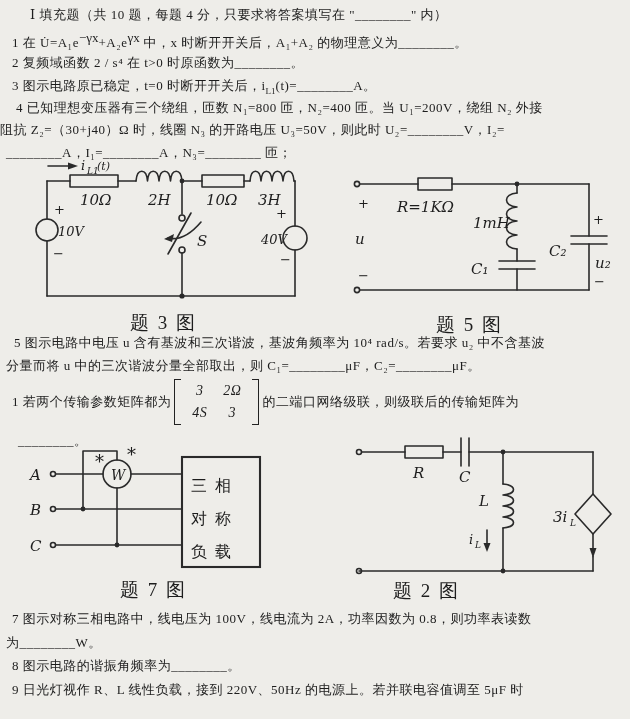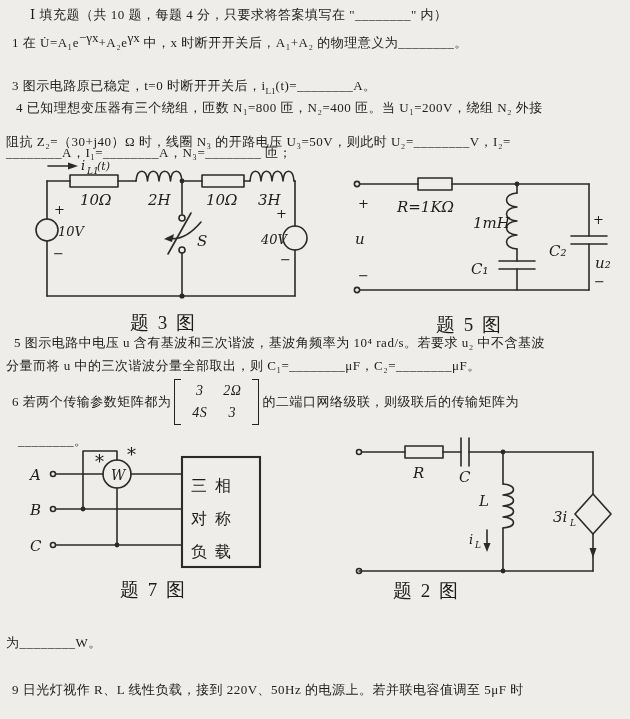--- a/index.html
+++ b/index.html
@@ -51,25 +51,26 @@
 </style>
 </head>
 <body>
 
 <div class="page">
 
   <div class="tline" style="left:30px;top:6px;">Ⅰ 填充题（共 10 题，每题 4 分，只要求将答案填写在 "________" 内）</div>
 
   <div class="tline" style="left:12px;top:29px;"><span>1 在 U̇=A₁e</span><sup>−γx</sup><span>+A₂e</span><sup>γx</sup><span> 中，x 时断开开关后，A₁+A₂ 的物理意义为________。</span></div>
 
+  <div class="tline" style="left:12px;top:54px;">2 复频域函数 2 / s⁴ 在 t&gt;0 时原函数为________。</div>
 
   <div class="tline" style="left:12px;top:77px;"><span>3 图示电路原已稳定，t=0 时断开开关后，i</span><sub>L1</sub><span>(t)=________A。</span></div>
 
   <div class="tline" style="left:16px;top:99px;">4 已知理想变压器有三个绕组，匝数 N₁=800 匝，N₂=400 匝。当 U₁=200V，绕组 N₂ 外接</div>
-  <div class="tline" style="left:6px;top:121px;margin-top:12px;">阻抗 Z₂=（30+j40）Ω 时，线圈 N₃ 的开路电压 U₃=50V，则此时 U₂=________V，I₂=</div>
+  <div class="tline" style="left:0;top:121px;">阻抗 Z₂=（30+j40）Ω 时，线圈 N₃ 的开路电压 U₃=50V，则此时 U₂=________V，I₂=</div>
   <div class="tline" style="left:6px;top:144px;">________A，I₁=________A，N₃=________ 匝；</div>
 
   <svg style="left:18px;top:158px;" width="330" height="150" viewBox="0 0 330 150">
 
     <g>
       <line class="w" x1="30" y1="8" x2="56" y2="8"></line>
       <polygon class="ah" points="60,8 50,4.5 50,11.5"></polygon>
       <text class="lab2" x="63" y="12">i</text>
       <text class="small" x="69" y="16">L1</text>
       <text x="79" y="12" font-size="11" font-style="italic">(t)</text>
@@ -162,21 +163,21 @@
     <text class="sign" x="13" y="42">+</text>
     <text class="lab" x="10" y="78" font-size="17">u</text>
     <text class="sign" x="13" y="114">−</text>
   </svg>
   <div class="caption" style="left:436px;top:312px;">题 5 图</div>
 
   <div class="tline" style="left:14px;top:334px;">5 图示电路中电压 u 含有基波和三次谐波，基波角频率为 10⁴ rad/s。若要求 u₂ 中不含基波</div>
   <div class="tline" style="left:6px;top:357px;">分量而将 u 中的三次谐波分量全部取出，则 C₁=________μF，C₂=________μF。</div>
 
   <div class="q6row" style="left:12px;top:378px;height:48px;">
-    <span>6 若两个传输参数矩阵都为</span>
+    <span>1 若两个传输参数矩阵都为</span>
     <span class="matrix">
       <span class="mb l"></span>
       <span class="mcells">
         <span>3</span>
         <span>2Ω</span>
         <span>4S</span>
         <span>3</span>
       </span>
       <span class="mb r"></span>
     </span>
@@ -250,16 +251,18 @@
       <polygon class="ah" points="248,120 244.5,110 251.5,110"></polygon>
       <line class="w" x1="248" y1="118" x2="248" y2="133"></line>
       <text class="lab" x="208" y="84">3i</text>
       <text class="small" x="225" y="88">L</text>
     </g>
     <line class="w" x1="14" y1="133" x2="248" y2="133"></line>
     <circle class="w" cx="14" cy="133" r="2.5"></circle>
   </svg>
   <div class="caption" style="left:393px;top:578px;">题 2 图</div>
 
+  <div class="tline" style="left:12px;top:610px;">7 图示对称三相电路中，线电压为 100V，线电流为 2A，功率因数为 0.8，则功率表读数</div>
   <div class="tline" style="left:6px;top:634px;">为________W。</div>
+  <div class="tline" style="left:12px;top:657px;">8 图示电路的谐振角频率为________。</div>
   <div class="tline" style="left:12px;top:681px;">9 日光灯视作 R、L 线性负载，接到 220V、50Hz 的电源上。若并联电容值调至 5μF 时</div>
 
 </div>
 
 </body></html>

